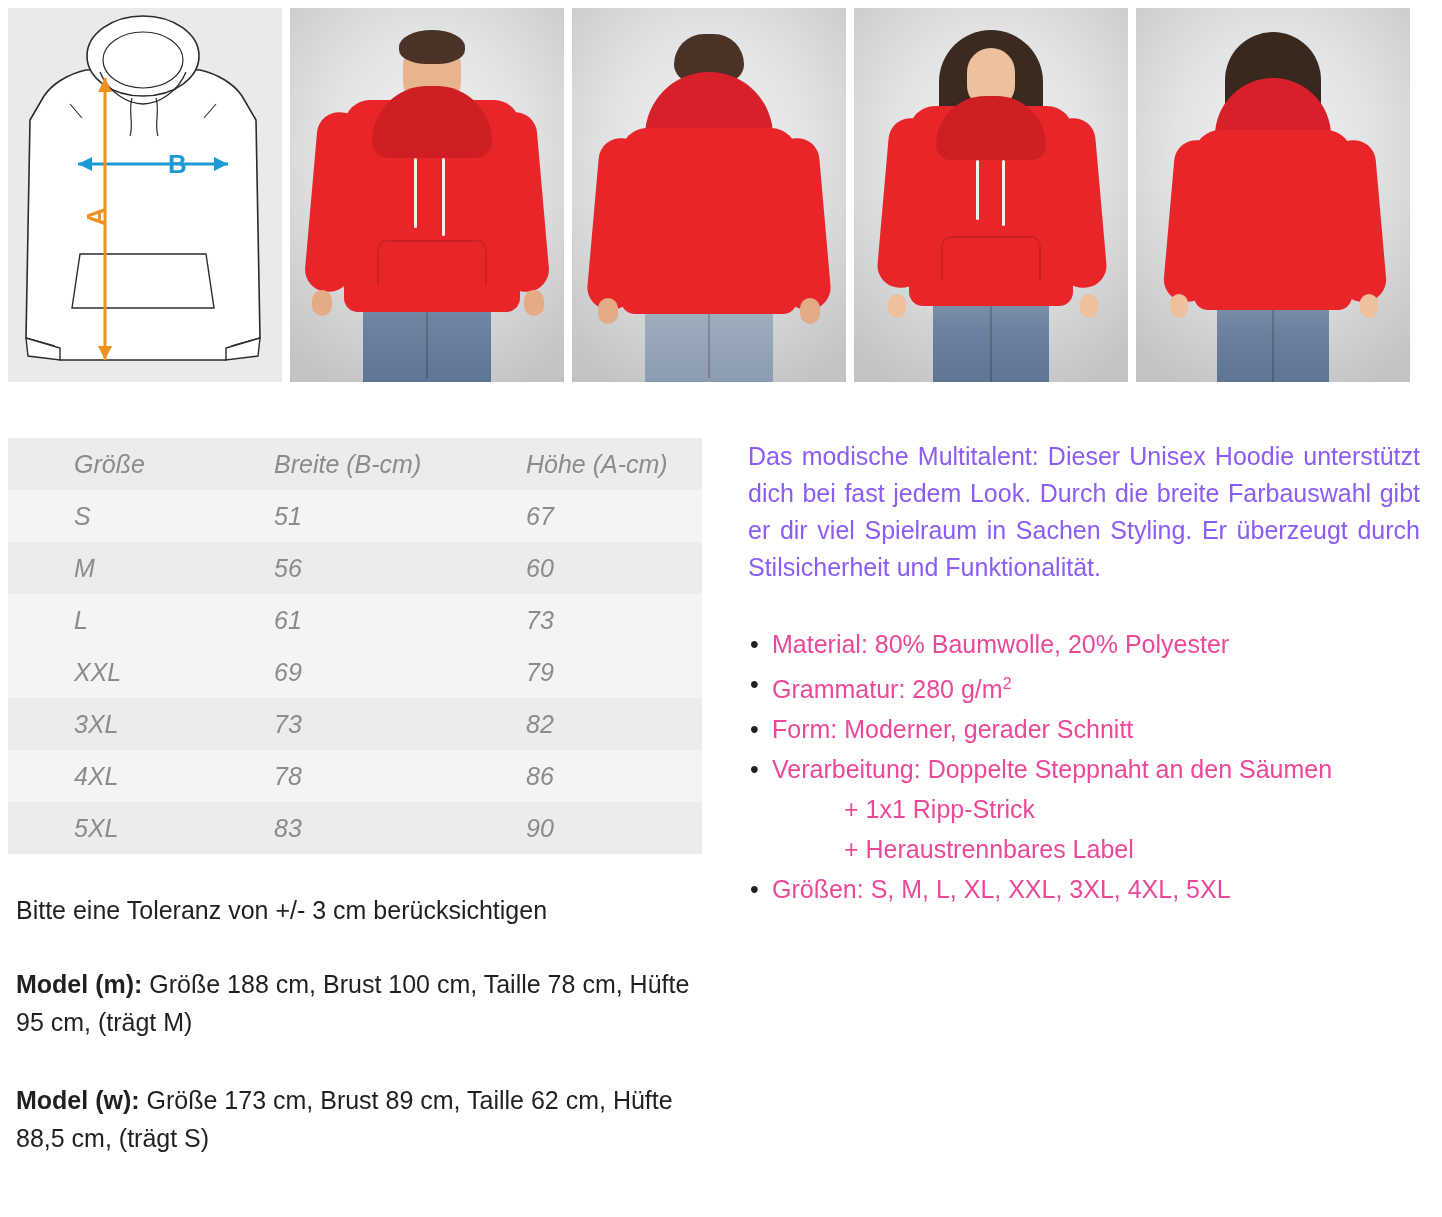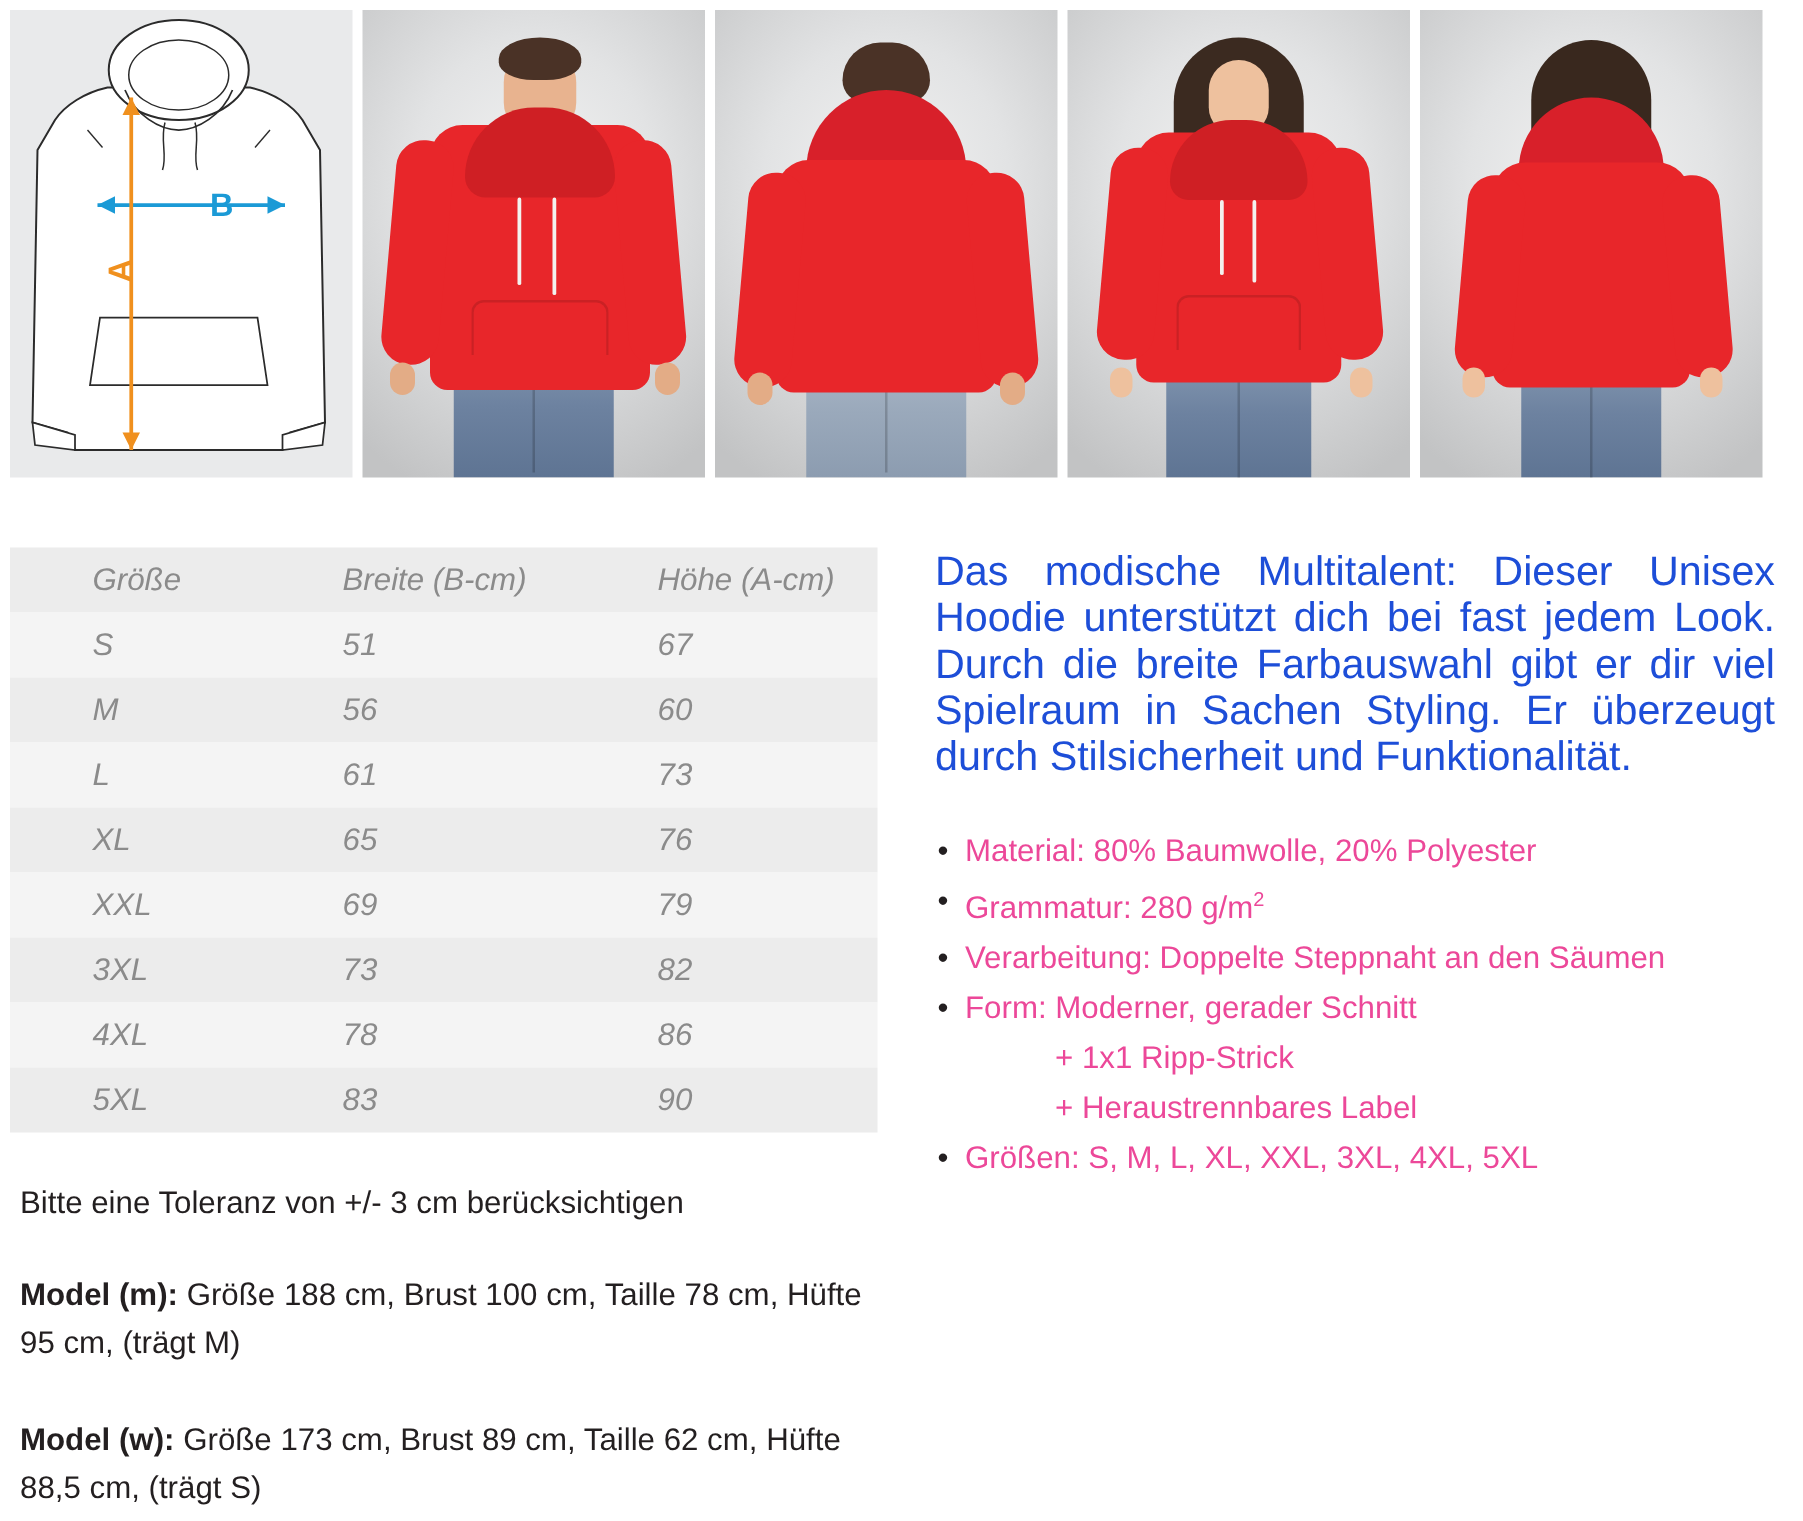--- a/index.html
+++ b/index.html
@@ -103,21 +103,21 @@
   table.size tbody tr.odd { background: #f4f4f4; }
   table.size tbody tr.even { background: #ececec; }
   table.size col.c1 { width: 200px; }
   table.size col.c2 { width: 252px; }
   table.size col.c3 { width: 242px; }
 
   .tolerance { font-size: 25px; color: #231f20; margin: 42px 0 0 8px; }
   .model { font-size: 25px; color: #231f20; margin: 40px 0 0 8px; line-height: 38px; }
   .model b { font-weight: bold; margin-top: 26px; }
 
-  .desc { font-size: 33px; line-height: 37px; text-align: justify; color: #1d4ed8; }
+  .desc { font-size: 25px; line-height: 37px; text-align: justify; color: #8b5cf6; }
   ul.specs { list-style: none; margin: 38px 0 0 0; padding: 0; }
   ul.specs li {
     font-size: 25px; line-height: 40px; color: #ec4899;
     position: relative; padding-left: 24px;
   }
   ul.specs li:before {
     content: "\2022"; position: absolute; left: 2px; top: 0; color: #231f20; font-size: 25px;
   }
   ul.specs li.sub { padding-left: 96px; }
   ul.specs li.sub:before { content: ""; }
@@ -253,25 +253,20 @@
           <tr class="even">
             <td>M</td>
             <td>56</td>
             <td>60</td>
           </tr>
           <tr class="odd">
             <td>L</td>
             <td>61</td>
             <td>73</td>
           </tr>
-          <tr class="even">
-            <td>XL</td>
-            <td>65</td>
-            <td>76</td>
-          </tr>
           <tr class="odd">
             <td>XXL</td>
             <td>69</td>
             <td>79</td>
           </tr>
           <tr class="even">
             <td>3XL</td>
             <td>73</td>
             <td>82</td>
           </tr>
@@ -298,21 +293,21 @@
         <b>Model (w):</b><span> Größe 173 cm, Brust 89 cm, Taille 62 cm, Hüfte 88,5 cm, (trägt S)</span>
       </div>
     </div>
 
     <div class="right-col">
       <div class="desc">Das modische Multitalent: Dieser Unisex Hoodie unterstützt dich bei fast jedem Look. Durch die breite Farbauswahl gibt er dir viel Spielraum in Sachen Styling. Er überzeugt durch Stilsicherheit und Funktionalität.</div>
 
       <ul class="specs">
         <li>Material: 80% Baumwolle, 20% Polyester</li>
         <li>Grammatur: 280 g/m<sup>2</sup></li>
+        <li>Form: Moderner, gerader Schnitt</li>
         <li>Verarbeitung: Doppelte Steppnaht an den Säumen</li>
-        <li>Form: Moderner, gerader Schnitt</li>
         <li class="sub">+ 1x1 Ripp-Strick</li>
         <li class="sub">+ Heraustrennbares Label</li>
         <li>Größen:  S, M, L, XL, XXL, 3XL, 4XL, 5XL</li>
       </ul>
     </div>
   </div>
 </div>
 
 </body></html>

